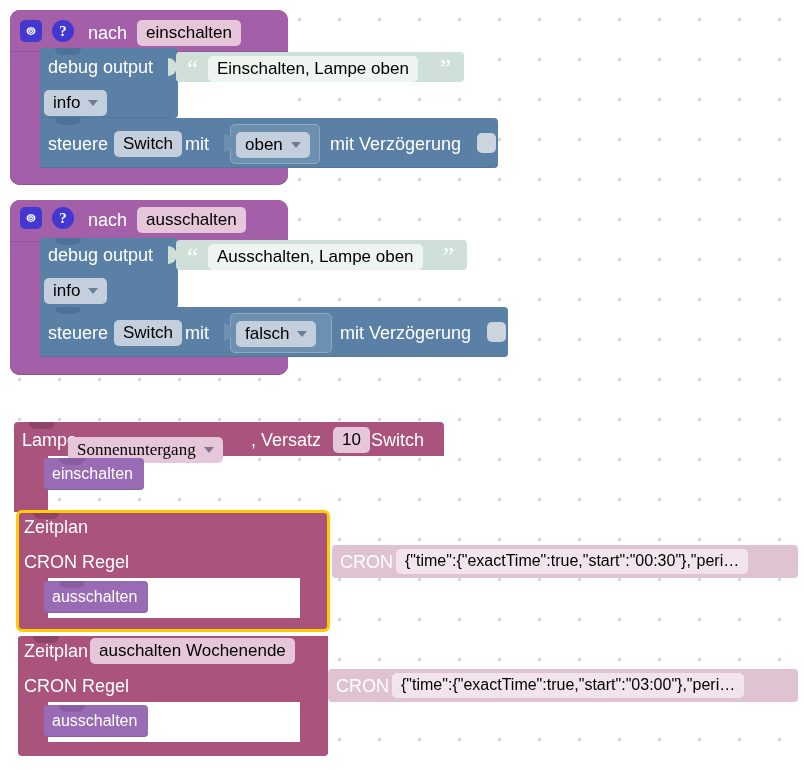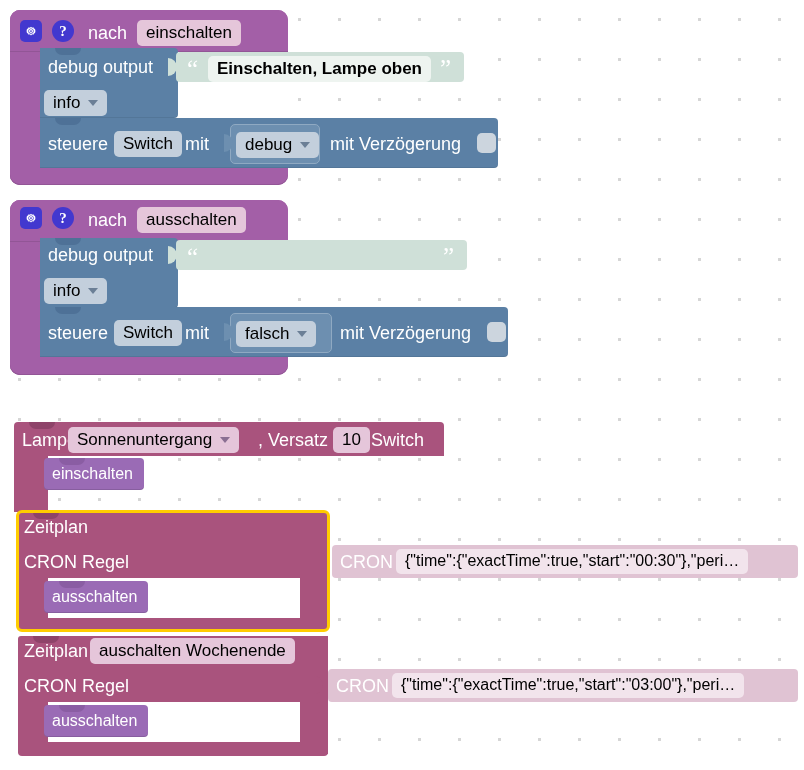--- a/index.html
+++ b/index.html
@@ -66,21 +66,21 @@
     background: #e3c6e0;
     border-radius: 5px;
     color: #000;
     font-size: 17px;
     line-height: 1;
     white-space: nowrap;
     padding: 4px 9px 5px 9px;
   }
   .field.pinkish { background: #e5c6da; }
   .field.grayish { background: #c3cfdc; }
-  .field.whitish { background: #eef4f0; font-weight: bold; }
+  .field.whitish { background: #eef4f0; }
   .field.cronfield { background: #f2e4ec; }
 
   .caret {
     width: 0; height: 0;
     border-left: 5px solid transparent;
     border-right: 5px solid transparent;
     border-top: 6px solid #8a6f92;
     display: inline-block;
     margin-left: 2px;
     flex: none;
@@ -188,21 +188,21 @@
   <div class="quote" style="left:440px; top:56px;">”</div>
 
   <div class="blk bluerow" style="left:40px; top:118px; width:458px; height:50px; border-radius:0 4px 4px 0;"></div>
   <div class="notch" style="left:55px; top:118px; background:#4e7197;"></div>
   <div class="lbl" style="left:48px; top:135px;">steuere</div>
   <div class="field grayish" style="left:114px; top:131px;">Switch</div>
   <div class="lbl" style="left:185px; top:135px;">mit</div>
   <div class="boolblk" style="left:230px; top:124px; width:88px; height:38px;"></div>
   <div class="plug-l" style="left:224px; top:134px; background:#6d8fb0;"></div>
   <div class="field grayish" style="left:236px; top:132px;">
-    <span>debug</span>
+    <span>oben</span>
     <span class="caret blue"></span>
   </div>
   <div class="lbl" style="left:330px; top:135px;">mit Verzögerung</div>
   <div class="socket-sq" style="left:477px; top:133px; width:19px; height:20px;"></div>
 
   <div class="blk hat" style="left:10px; top:200px; width:278px; height:175px;"></div>
   <div class="blk" style="left:110px; top:238px; width:178px; height:125px; background:#ffffff;"></div>
   <div class="blk hat" style="left:10px; top:200px; width:38px; height:175px; border-radius:10px 0 0 10px;"></div>
   <div class="blk hat" style="left:10px; top:200px; width:278px; height:42px; border-radius:10px 10px 0 0;"></div>
   <div class="blk hat" style="left:10px; top:355px; width:278px; height:20px; border-radius:0 0 10px 10px;"></div>
@@ -220,44 +220,45 @@
   <div class="blk bluerow" style="left:40px; top:238px; width:138px; height:70px; border-radius:0 4px 4px 0;"></div>
   <div class="notch" style="left:55px; top:238px; background:#4e7197;"></div>
   <div class="lbl" style="left:48px; top:246px;">debug output</div>
   <div class="field grayish" style="left:44px; top:278px;">
     <span>info</span>
     <span class="caret blue"></span>
   </div>
   <div class="blk mint" style="left:176px; top:240px; width:291px; height:30px;"></div>
   <div class="plug-l" style="left:168px; top:246px; background:#cfe0d8;"></div>
   <div class="quote" style="left:187px; top:244px;">“</div>
+  <div class="field whitish lbl-dark" style="left:208px; top:244px;">Ausschalten, Lampe oben</div>
   <div class="quote" style="left:443px; top:244px;">”</div>
 
   <div class="blk bluerow" style="left:40px; top:307px; width:468px; height:50px; border-radius:0 4px 4px 0;"></div>
   <div class="notch" style="left:55px; top:307px; background:#4e7197;"></div>
   <div class="lbl" style="left:48px; top:324px;">steuere</div>
   <div class="field grayish" style="left:114px; top:320px;">Switch</div>
   <div class="lbl" style="left:185px; top:324px;">mit</div>
   <div class="boolblk" style="left:230px; top:313px; width:100px; height:38px;"></div>
   <div class="plug-l" style="left:224px; top:323px; background:#6d8fb0;"></div>
   <div class="field grayish" style="left:236px; top:321px;">
     <span>falsch</span>
     <span class="caret blue"></span>
   </div>
   <div class="lbl" style="left:340px; top:324px;">mit Verzögerung</div>
   <div class="socket-sq" style="left:487px; top:322px; width:19px; height:20px;"></div>
 
   <div class="blk astro" style="left:14px; top:422px; width:430px; height:34px;"></div>
   <div class="notch" style="left:29px; top:422px; background:#8e4369;"></div>
   <div class="lbl" style="left:22px; top:431px;">Lampe</div>
-  <div class="field pinkish" style="left:68px; top:427px;">
+  <div class="field pinkish" style="left:68px; top:437px;font-family:Liberation Serif, serif;">
     <span>Sonnenuntergang</span>
     <span class="caret"></span>
   </div>
-  <div class="lbl" style="left:258px; top:431px;">, Versatz</div>
+  <div class="lbl" style="left:251px; top:431px;">, Versatz</div>
   <div class="field pinkish" style="left:333px; top:427px;text-align:right;">10</div>
   <div class="lbl" style="left:371px; top:431px;">Switch</div>
 
   <div class="blk zeit" style="left:14px; top:456px; width:34px; height:56px;"></div>
   <div class="blk callblk" style="left:44px; top:458px; width:100px; height:32px;"></div>
   <div class="notch" style="left:59px; top:458px; background:#8a5da3;"></div>
   <div class="lbl" style="left:52px; top:466px; font-size:16px;">einschalten</div>
   <div class="blk zeit" style="left:14px; top:500px; width:34px; height:12px;"></div>
 
   <div class="blk zeit" style="left:18px; top:512px; width:310px; height:118px; border-radius:3px;"></div>

